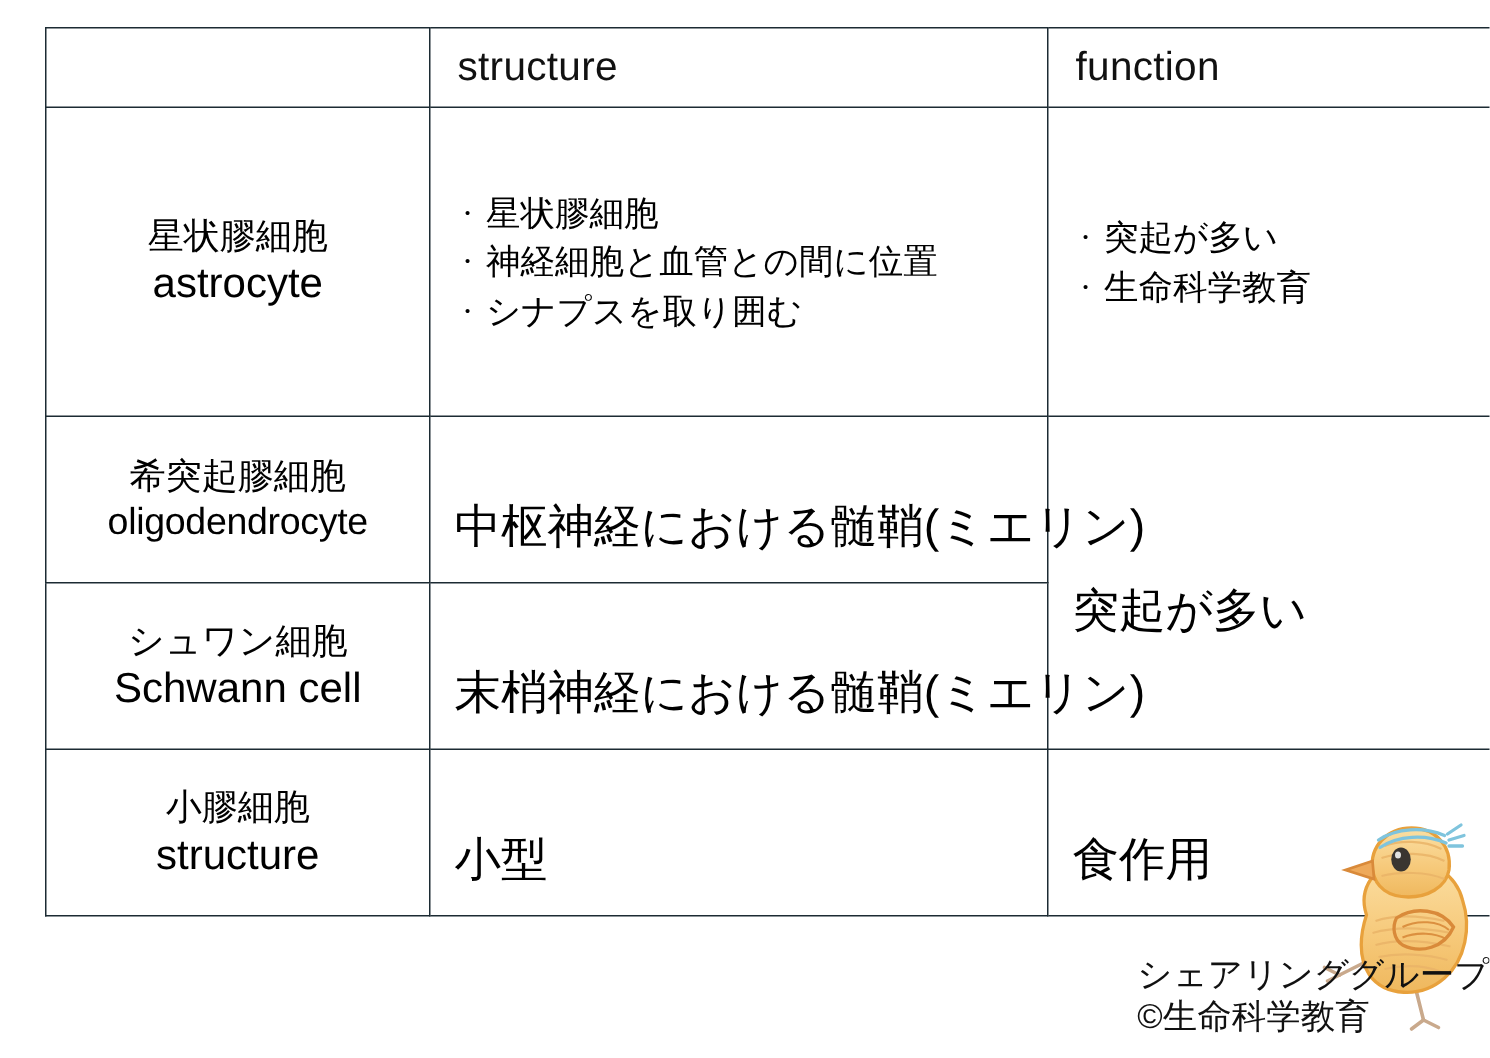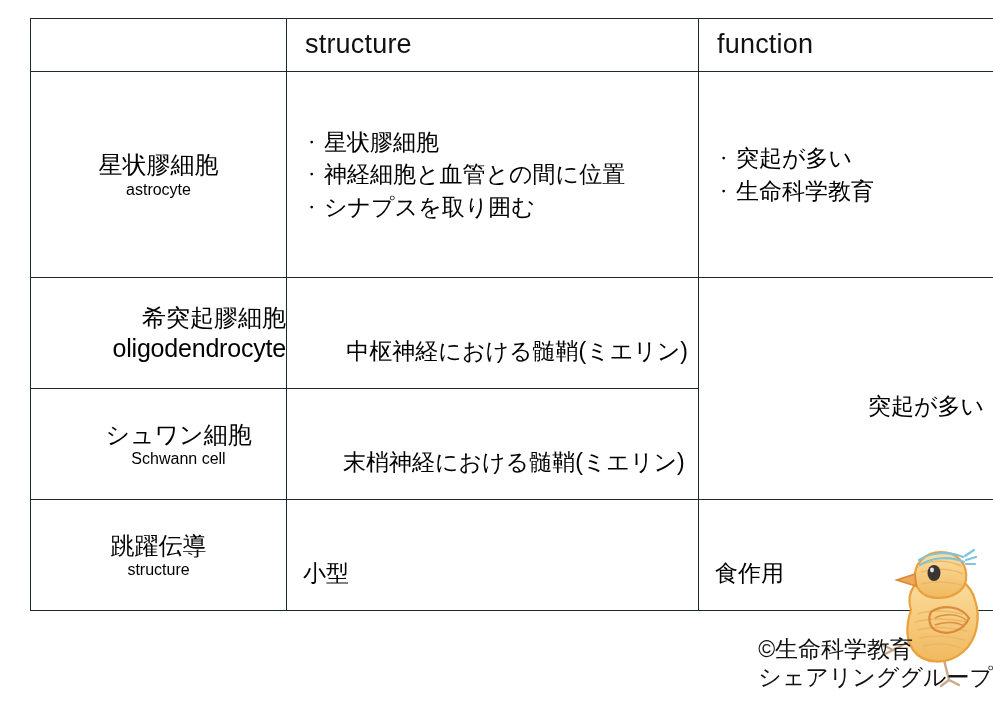--- a/index.html
+++ b/index.html
@@ -60,51 +60,51 @@
   td.label-cell {
     background: #dcecf2;
     text-align: center;
   }
   .lbl-ja {
     font-size: 24px;
     line-height: 1.22;
     white-space: nowrap;
   }
   .lbl-en {
-    font-size: 16px;
+    font-size: 28px;
     line-height: 1.2;
     white-space: nowrap;
   }
   .lbl-en.tight { font-size: 25px; letter-spacing: -0.2px; }
 
   
   .cell-pad {
     padding: 0 10px 0 16px;
   }
   .body-line {
     font-size: 23px;
     line-height: 1.42;
     white-space: nowrap;
   }
   .body-line .bul {
     font-size: 17px;
     vertical-align: 2px;
     padding-right: 4px;
   }
   .one-line {
-    font-size: 23px;
+    font-size: 31px;
     line-height: 1.3;
     white-space: nowrap;
     margin-top: 37px;
   }
 
   
   tr.row-astro td    { height: 205px; }
-  tr.row-oligo td    { height: 110px; text-align: right; }
-  tr.row-schwann td  { height: 110px; padding-left: 40px; }
+  tr.row-oligo td    { height: 110px; }
+  tr.row-schwann td  { height: 110px; }
   tr.row-micro td    { height: 110px; }
 
   
   #credit {
     position: absolute;
     right: 16px;
     bottom: 14px;
     text-align: left;
     font-size: 23px;
     line-height: 1.22;
@@ -202,21 +202,21 @@
         </td>
         <td>
           <div class="cell-pad">
             <div class="one-line">末梢神経における髄鞘(ミエリン)</div>
           </div>
         </td>
       </tr>
 
       <tr class="row-micro">
         <td class="label-cell">
-          <div class="lbl-ja">跳躍伝導</div>
+          <div class="lbl-ja">小膠細胞</div>
           <div class="lbl-en">structure</div>
         </td>
         <td>
           <div class="cell-pad">
             <div class="one-line">小型</div>
           </div>
         </td>
         <td>
           <div class="cell-pad">
             <div class="one-line">食作用</div>
@@ -277,17 +277,17 @@
     <g stroke="#7fc4dd" stroke-width="2.2" fill="none" stroke-linecap="round">
       <path d="M48,20 C60,12 78,11 92,17"></path>
       <path d="M49,25 C61,17 79,16 93,22"></path>
       <path d="M94,16 L103,10"></path>
       <path d="M95,20 L105,17"></path>
       <path d="M95,24 L104,24"></path>
     </g>
   </svg>
 
   <div id="credit">
+    <div>シェアリンググループ</div>
     <div>©生命科学教育</div>
-    <div>シェアリンググループ</div>
   </div>
 
 </div>
 
 </body></html>

